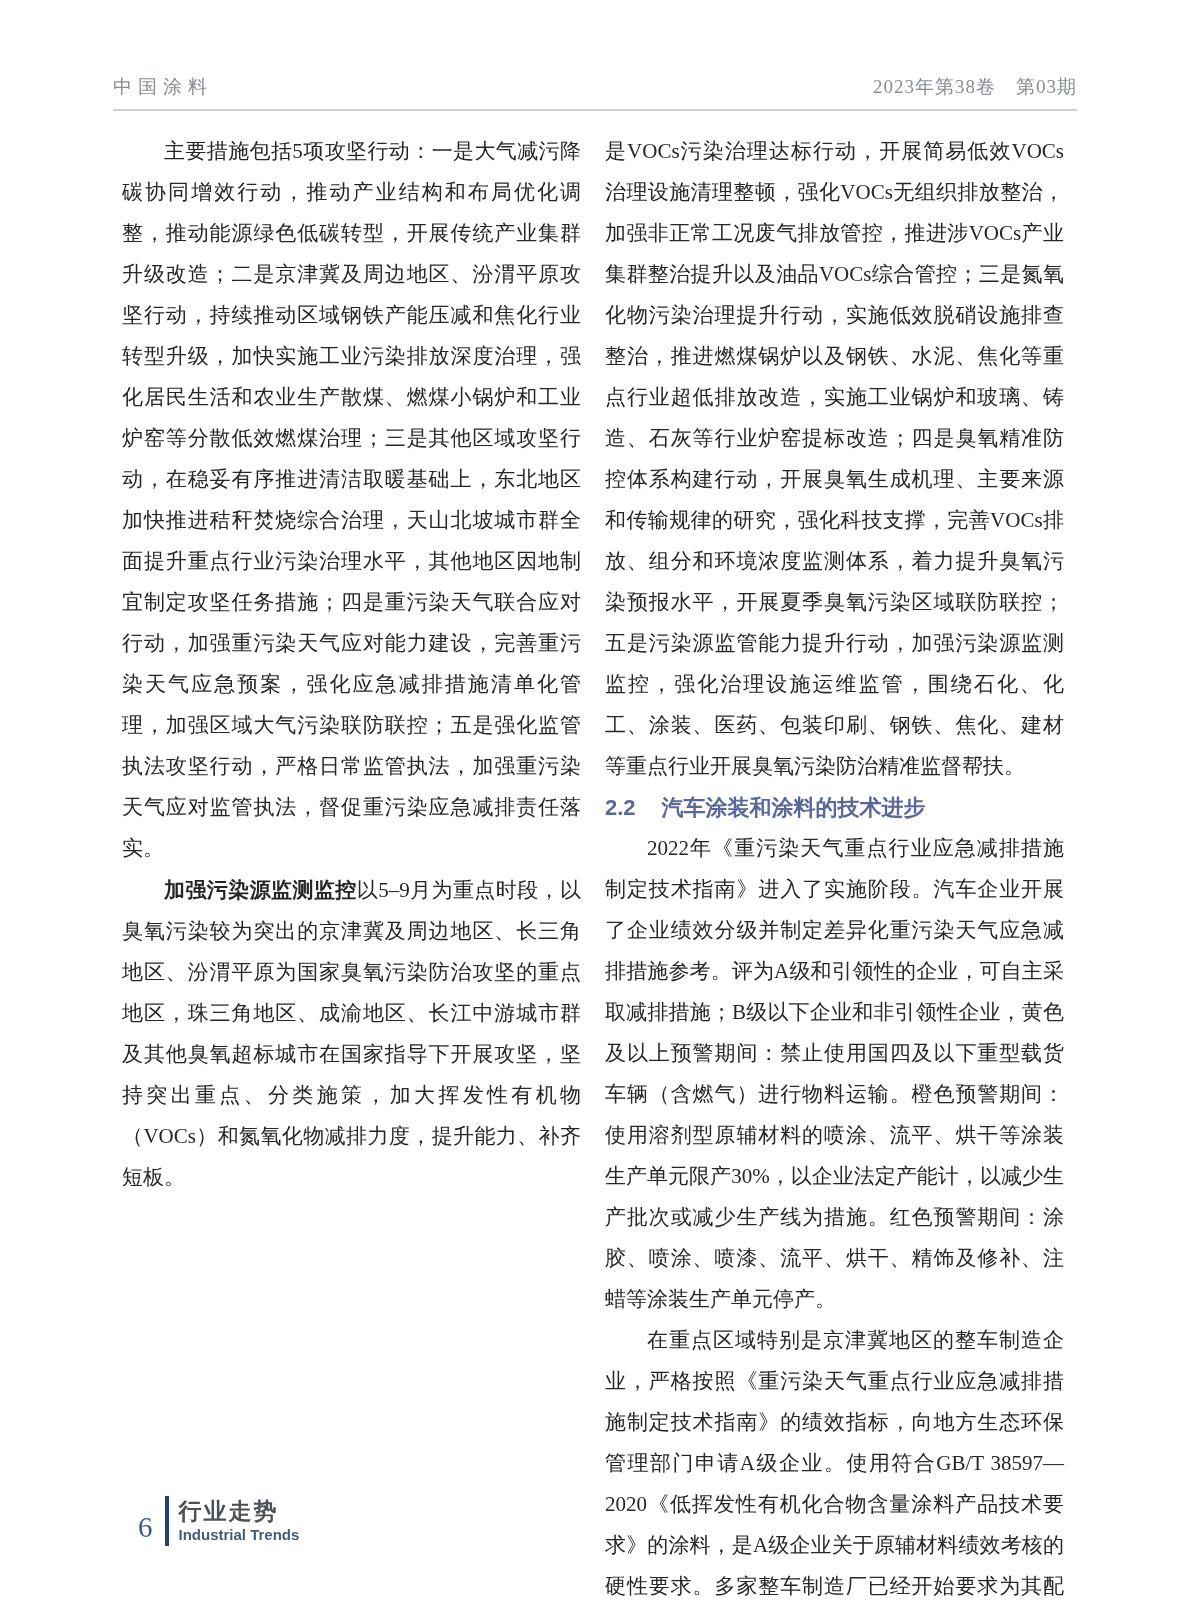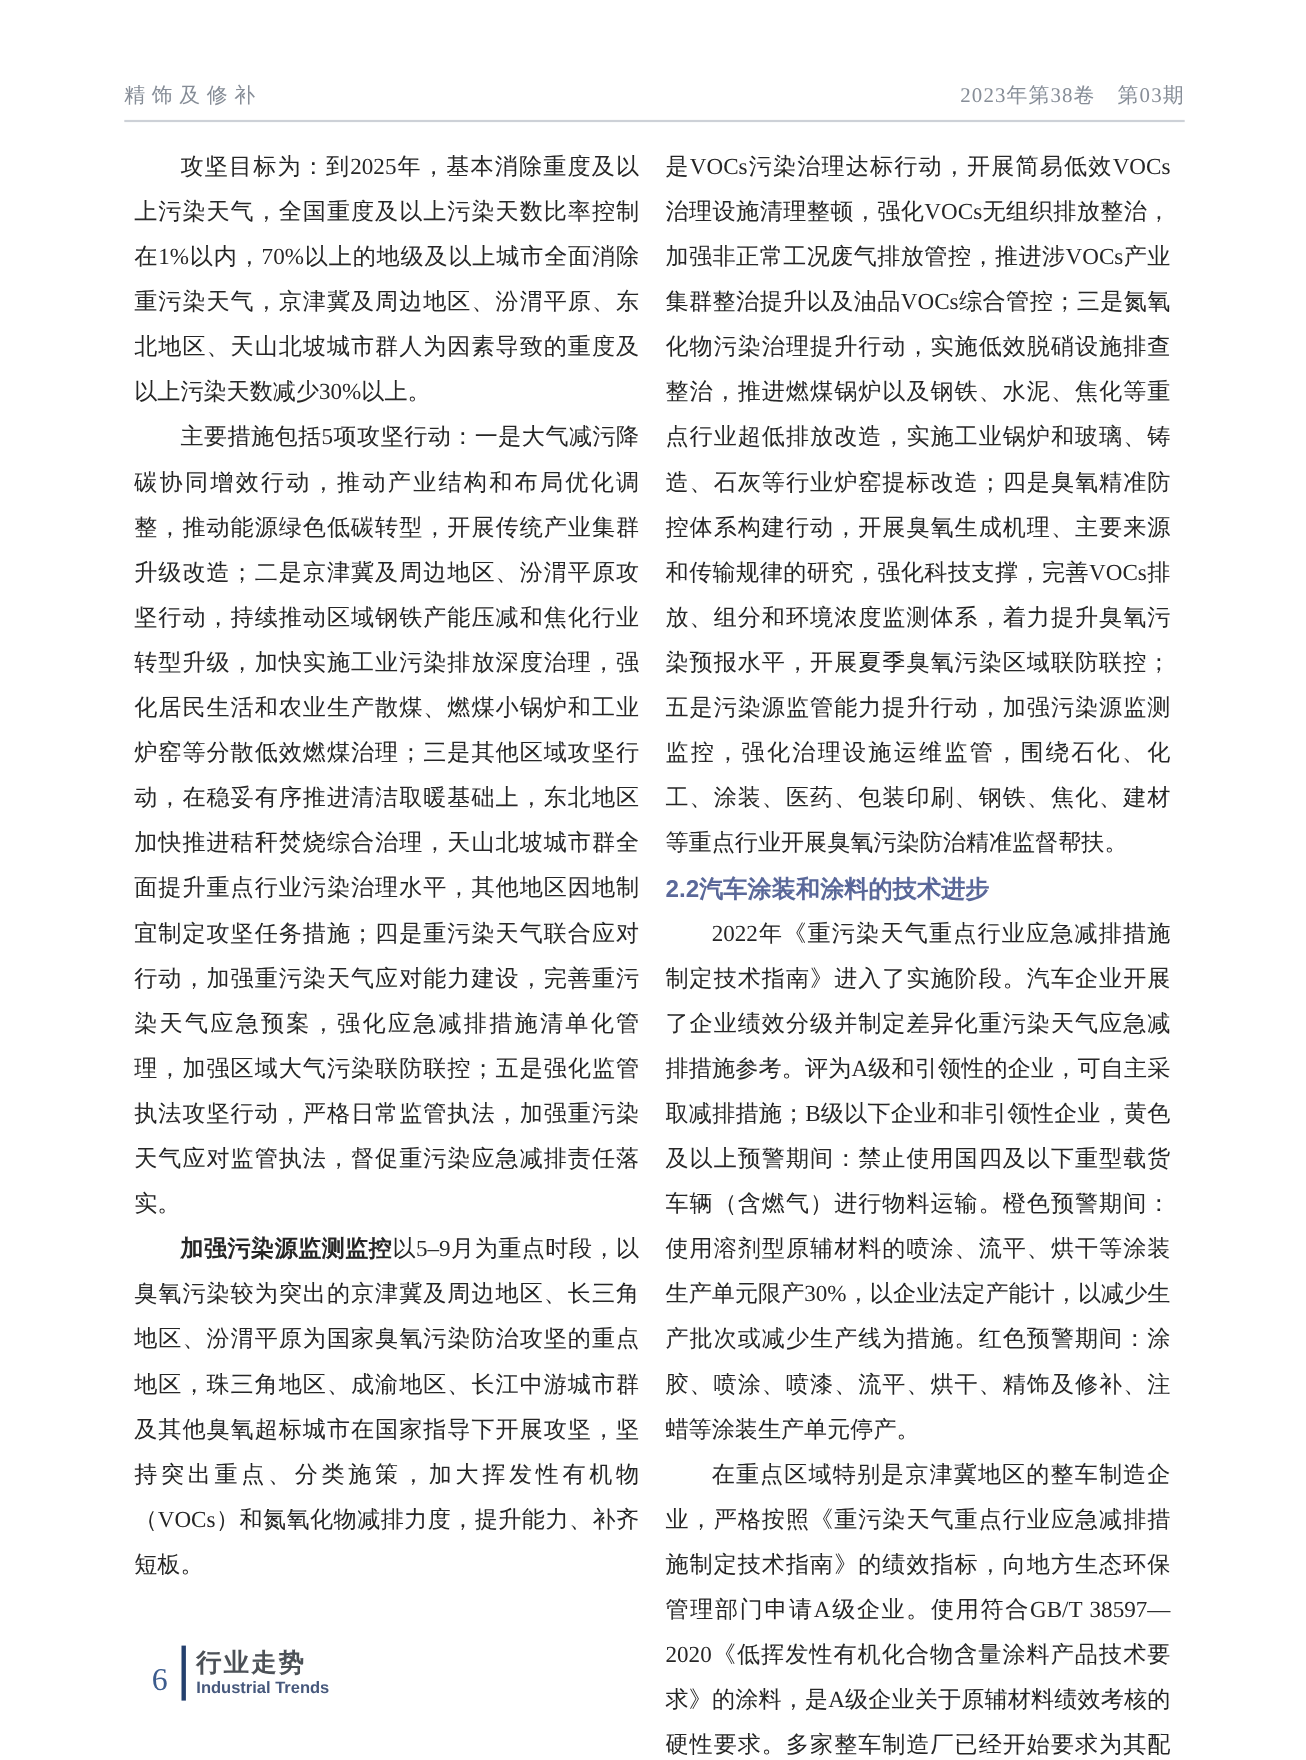--- a/index.html
+++ b/index.html
@@ -45,21 +45,21 @@
   .section-heading {
     margin:0;
     font-size:22px;
     line-height:41px;
     font-weight:bold;
     font-family:"Liberation Sans", sans-serif;
     color:#5a6899;
     text-indent:0;
     text-align:left;
   }
-  .section-heading .section-number { }
+  .section-heading .section-number { margin-right:26px; }
   
   .page-footer {
     position:absolute; left:138px; top:1496px;
     display:flex; align-items:center;
   }
   .page-number {
     color:#3c5c8e;
     font-size:29px;
     line-height:1;
     margin-right:12px;
@@ -82,28 +82,27 @@
     font-family:Liberation Sans, sans-serif;
     color:#46587c; line-height:1.2; margin-top:2px;
   }
 </style>
 </head>
 <body>
 
 <div class="page">
 
   <header class="page-header">
-    <span class="journal-name">精饰及修补</span>
+    <span class="journal-name">中国涂料</span>
     <span class="issue-info">2023年第38卷　第03期</span>
   </header>
 
   <main class="columns">
 
     <div class="col">
-      <p><span>攻坚目标为：到2025年，基本消除重度及以上污染天气，全国重度及以上污染天数比率控制在1%以内，70%以上的地级及以上城市全面消除重污染天气，京津冀及周边地区、汾渭平原、东北地区、天山北坡城市群人为因素导致的重度及以上污染天数减少30%以上。</span></p>
       <p><span>主要措施包括5项攻坚行动：一是大气减污降碳协同增效行动，推动产业结构和布局优化调整，推动能源绿色低碳转型，开展传统产业集群升级改造；二是京津冀及周边地区、汾渭平原攻坚行动，持续推动区域钢铁产能压减和焦化行业转型升级，加快实施工业污染排放深度治理，强化居民生活和农业生产散煤、燃煤小锅炉和工业炉窑等分散低效燃煤治理；三是其他区域攻坚行动，在稳妥有序推进清洁取暖基础上，东北地区加快推进秸秆焚烧综合治理，天山北坡城市群全面提升重点行业污染治理水平，其他地区因地制宜制定攻坚任务措施；四是重污染天气联合应对行动，加强重污染天气应对能力建设，完善重污染天气应急预案，强化应急减排措施清单化管理，加强区域大气污染联防联控；五是强化监管执法攻坚行动，严格日常监管执法，加强重污染天气应对监管执法，督促重污染应急减排责任落实。</span></p>
       <p><b class="lead">加强污染源监测监控</b><span>以5–9月为重点时段，以臭氧污染较为突出的京津冀及周边地区、长三角地区、汾渭平原为国家臭氧污染防治攻坚的重点地区，珠三角地区、成渝地区、长江中游城市群及其他臭氧超标城市在国家指导下开展攻坚，坚持突出重点、分类施策，加大挥发性有机物（VOCs）和氮氧化物减排力度，提升能力、补齐短板。</span></p>
 
     </div>
 
     <div class="col">
       <p class="noindent"><span>是VOCs污染治理达标行动，开展简易低效VOCs治理设施清理整顿，强化VOCs无组织排放整治，加强非正常工况废气排放管控，推进涉VOCs产业集群整治提升以及油品VOCs综合管控；三是氮氧化物污染治理提升行动，实施低效脱硝设施排查整治，推进燃煤锅炉以及钢铁、水泥、焦化等重点行业超低排放改造，实施工业锅炉和玻璃、铸造、石灰等行业炉窑提标改造；四是臭氧精准防控体系构建行动，开展臭氧生成机理、主要来源和传输规律的研究，强化科技支撑，完善VOCs排放、组分和环境浓度监测体系，着力提升臭氧污染预报水平，开展夏季臭氧污染区域联防联控；五是污染源监管能力提升行动，加强污染源监测监控，强化治理设施运维监管，围绕石化、化工、涂装、医药、包装印刷、钢铁、焦化、建材等重点行业开展臭氧污染防治精准监督帮扶。</span></p>
       <h2 class="section-heading">
         <span class="section-number">2.2</span><span class="section-title">汽车涂装和涂料的技术进步</span>
       </h2>

